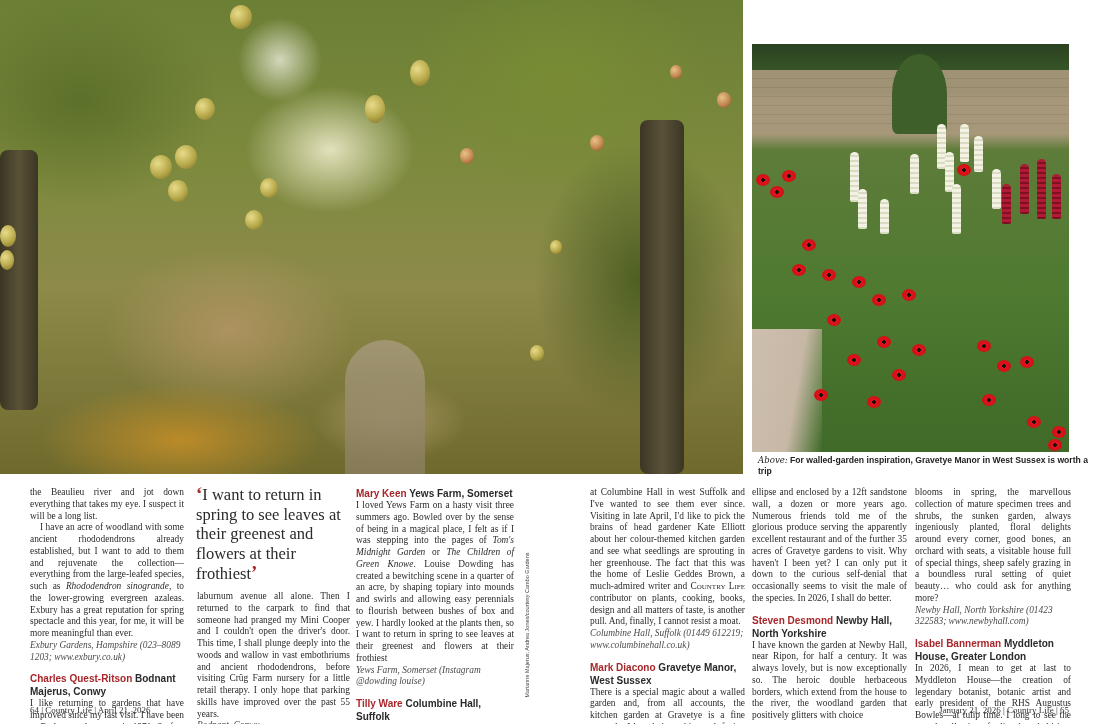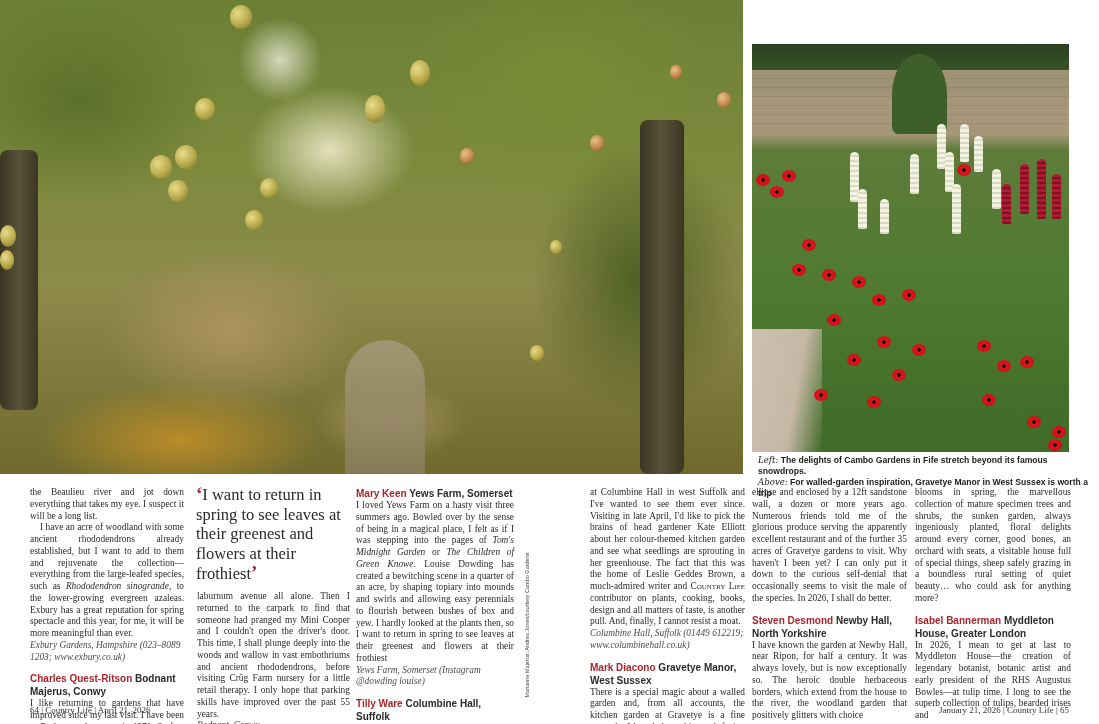--- a/index.html
+++ b/index.html
@@ -151,24 +151,20 @@
   <div class="poppy" style="left:245px;top:316px;"></div>
   <div class="poppy" style="left:268px;top:312px;"></div>
   <div class="poppy" style="left:230px;top:350px;"></div>
   <div class="poppy" style="left:275px;top:372px;"></div>
   <div class="poppy" style="left:300px;top:382px;"></div>
   <div class="poppy" style="left:296px;top:395px;"></div>
 </div>
 
 <div class="caption">
   <div>
-    <span class="lead">Left:</span>
-    <span class="txt">The delights of Cambo Gardens in Fife stretch beyond its famous snowdrops.</span>
-  </div>
-  <div>
     <span class="lead">Above:</span>
     <span class="txt">For walled-garden inspiration, Gravetye Manor in West Sussex is worth a trip</span>
   </div>
 </div>
 
 <div class="col" id="col1">
   <p>the Beaulieu river and jot down everything that takes my eye. I suspect it will be a long list.</p>
   <p class="indent"><span>I have an acre of woodland with some ancient rhododendrons already established, but I want to add to them and rejuvenate the collection—everything from the large-leafed species, such as </span><i>Rhododendron sinogrande</i><span>, to the lower-growing evergreen azaleas. Exbury has a great reputation for spring spectacle and this year, for me, it will be more meaningful than ever.</span></p>
   <p class="addr">Exbury Gardens, Hampshire (023–8089 1203; www.exbury.co.uk)</p>
   <div class="byline">
@@ -219,20 +215,21 @@
   <p>ellipse and enclosed by a 12ft sandstone wall, a dozen or more years ago. Numerous friends told me of the glorious produce serving the apparently excellent restaurant and of the further 35 acres of Gravetye gardens to visit. Why haven't I been yet? I can only put it down to the curious self-denial that occasionally seems to visit the male of the species. In 2026, I shall do better.</p>
   <div class="byline">
     <span class="name">Steven Desmond</span>
     <span>Newby Hall, North Yorkshire</span>
   </div>
   <p>I have known the garden at Newby Hall, near Ripon, for half a century. It was always lovely, but is now exceptionally so. The heroic double herbaceous borders, which extend from the house to the river, the woodland garden that positively glitters with choice</p>
 </div>
 
 <div class="col" id="col6">
   <p>blooms in spring, the marvellous collection of mature specimen trees and shrubs, the sunken garden, always ingeniously planted, floral delights around every corner, good bones, an orchard with seats, a visitable house full of special things, sheep safely grazing in a boundless rural setting of quiet beauty… who could ask for anything more?</p>
+  <p class="addr">Newby Hall, North Yorkshire (01423 322583; www.newbyhall.com)</p>
   <div class="byline">
     <span class="name">Isabel Bannerman</span>
     <span>Myddleton House, Greater London</span>
   </div>
   <p><span>In 2026, I mean to get at last to Myddleton House—the creation of legendary botanist, botanic artist and early president of the RHS Augustus Bowles—at tulip time. I long to see the superb collection of tulips, bearded irises and </span> </p>
 </div>
 
 <div class="folio" id="folio-left">64 | Country Life | April 21, 2026</div>
 <div class="folio" id="folio-right">January 21, 2026 | Country Life | 65</div>
 

